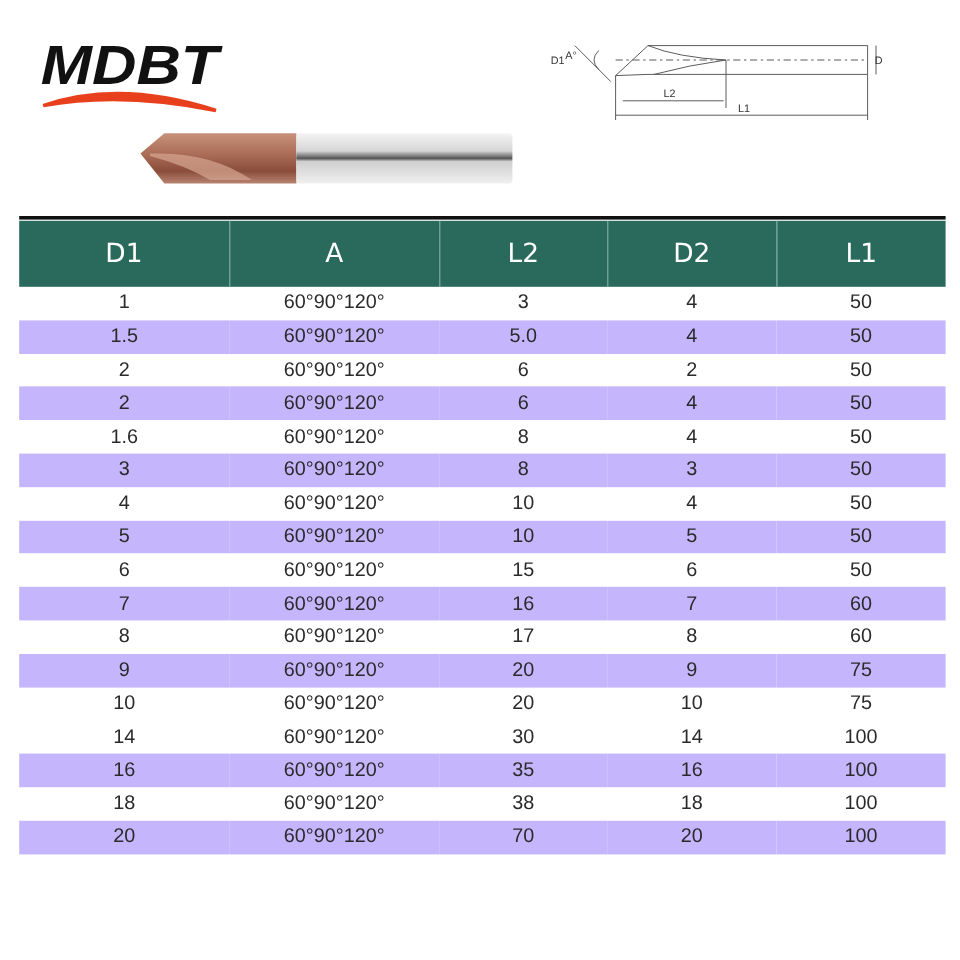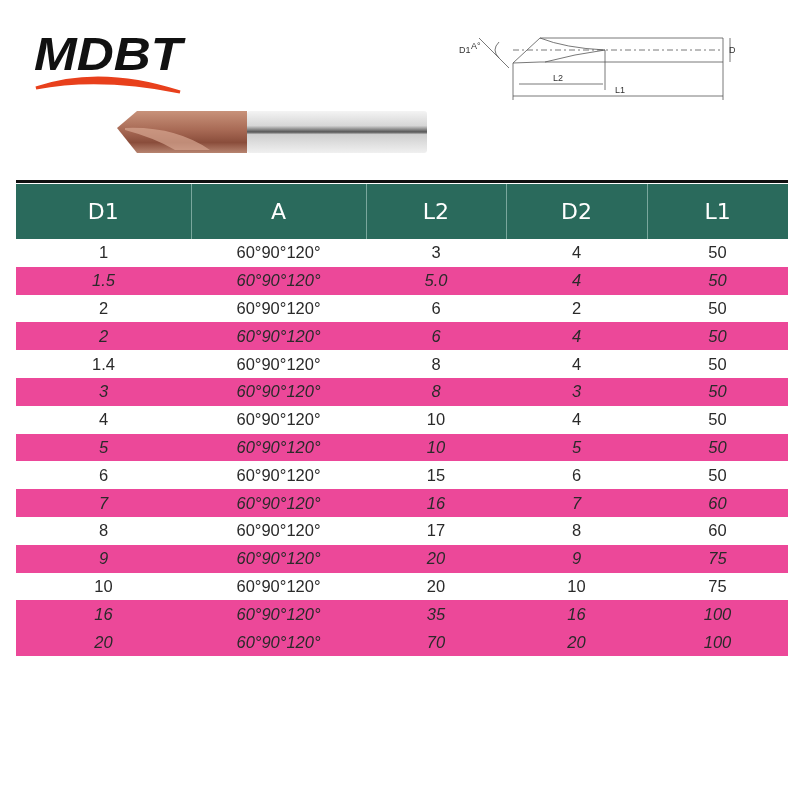--- a/index.html
+++ b/index.html
@@ -5,21 +5,21 @@
   html, body { margin:0; padding:0; background:#ffffff; }
   body { width:800px; height:800px; position:relative; overflow:hidden; font-family:"DejaVu Sans", sans-serif; }
   .logo { position:absolute; left:30px; top:26px; width:160px; height:70px; }
   .tool { position:absolute; left:115px; top:108px; width:320px; height:48px; }
   .diagram { position:absolute; left:455px; top:28px; width:280px; height:75px; }
   .top-rule { position:absolute; left:16px; top:180px; width:772px; height:3px; background:#111; }
   table.spec { position:absolute; left:16px; top:184px; width:772px; border-collapse:collapse; table-layout:fixed; }
   table.spec th { background:#2a6a5c; color:#ffffff; font-weight:normal; font-size:22px; height:55px; padding:0; border-left:1px solid #7aa79d; text-align:center; vertical-align:middle; }
   table.spec th:first-child { border-left:none; }
   table.spec td { height:27.8px; padding:0; font-size:16.5px; color:#2a2a2a; text-align:center; vertical-align:middle; font-family:"Liberation Sans Narrow","Liberation Sans", sans-serif; }
-  table.spec tr.alt td { background:#ec4899;font-style:italic; }
+  table.spec tr.alt td { background:#c4b5fd; }
 </style>
 </head>
 <body>
 
 <svg class="logo" viewBox="0 0 160 70">
   <text x="4" y="44" font-family="Liberation Sans, sans-serif" font-weight="bold" font-style="italic" font-size="46" fill="#111" textLength="148" lengthAdjust="spacingAndGlyphs">MDBT</text>
   <path d="M6 62 Q70 40 150 66 Q70 50 6 62 Z" fill="#e8401c" stroke="#e8401c" stroke-width="3"></path>
 </svg>
 
 <svg class="tool" viewBox="0 0 320 48">
@@ -106,21 +106,21 @@
         <td>50</td>
       </tr>
       <tr class="alt">
         <td>2</td>
         <td>60°90°120°</td>
         <td>6</td>
         <td>4</td>
         <td>50</td>
       </tr>
       <tr>
-        <td>1.4</td>
+        <td>1.6</td>
         <td>60°90°120°</td>
         <td>8</td>
         <td>4</td>
         <td>50</td>
       </tr>
       <tr class="alt">
         <td>3</td>
         <td>60°90°120°</td>
         <td>8</td>
         <td>3</td>
@@ -168,27 +168,41 @@
         <td>9</td>
         <td>75</td>
       </tr>
       <tr>
         <td>10</td>
         <td>60°90°120°</td>
         <td>20</td>
         <td>10</td>
         <td>75</td>
       </tr>
+      <tr>
+        <td>14</td>
+        <td>60°90°120°</td>
+        <td>30</td>
+        <td>14</td>
+        <td>100</td>
+      </tr>
       <tr class="alt">
         <td>16</td>
         <td>60°90°120°</td>
         <td>35</td>
         <td>16</td>
         <td>100</td>
       </tr>
+      <tr>
+        <td>18</td>
+        <td>60°90°120°</td>
+        <td>38</td>
+        <td>18</td>
+        <td>100</td>
+      </tr>
       <tr class="alt">
         <td>20</td>
         <td>60°90°120°</td>
         <td>70</td>
         <td>20</td>
         <td>100</td>
       </tr>
     </tbody>
 </table>
 

